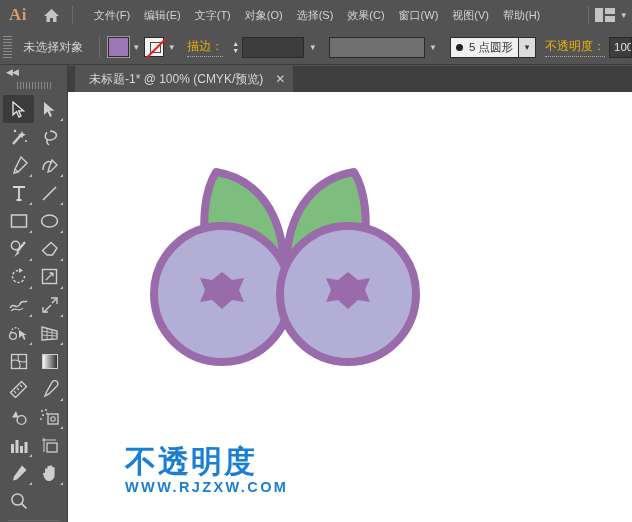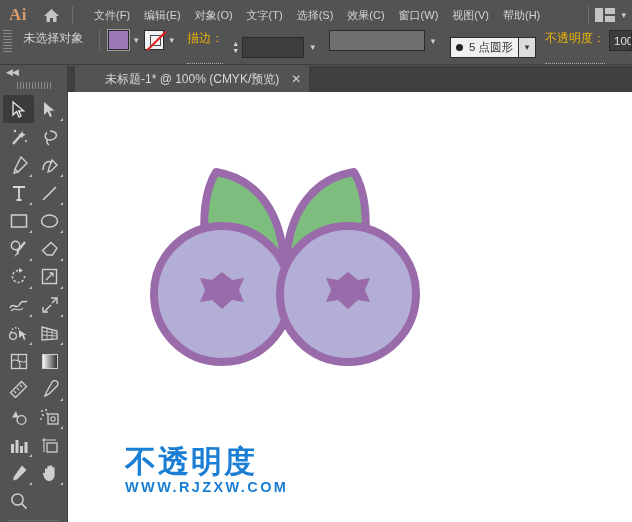--- a/index.html
+++ b/index.html
@@ -31,21 +31,21 @@
   }
   .ws-area { position: absolute; right: 6px; top: 0; height: 30px;
              display: flex; align-items: center; }
   .ws-icon { display: flex; align-items: center; }
   .ws-chevron { color: #cfcfcf; font-size: 9px; margin-left: 6px; }
 
   
   .controlbar {
     position: absolute; left: 0; top: 30px; width: 632px; height: 35px;
     background: #535353; border-bottom: 1px solid #3d3d3d;
-    display: flex; 
+    display: flex; align-items: center;
   }
   .grip {
     width: 10px; height: 22px; margin-left: 3px; margin-right: 5px;
     background: repeating-linear-gradient(to bottom,#8a8a8a 0 1px,transparent 1px 3px);
   }
   .ctl-label { color: #d2d2d2; font-size: 12px; white-space: nowrap; }
   .ctl-sep { width: 1px; height: 22px; background: #6a6a6a; margin: 0 8px; }
   .swatch-fill {
     width: 22px; height: 20px; background: #9d78b8;
     border: 1px solid #2b2b2b; outline: 1px solid #9a9a9a;
@@ -106,21 +106,21 @@
   }
 
   
   .tabbar {
     position: absolute; left: 68px; top: 66px; width: 564px; height: 26px;
     background: #3f3f3f;
   }
   .doc-tab {
     position: absolute; left: 7px; top: 0; height: 26px;
     background: #535353; display: flex; align-items: center;
-    padding: 0 8px 0 30px; gap: 12px;
+    padding: 0 8px 0 14px; gap: 12px;
   }
   .doc-tab-title { color: #d8d8d8; font-size: 12px; white-space: nowrap; }
   .tab-close { color: #cfcfcf; font-size: 12px; line-height: 1; }
 
   
   .toolbar {
     position: absolute; left: 0; top: 65px; width: 68px; height: 457px;
     background: #535353; border-right: 1px solid #3d3d3d;
   }
   .tb-collapse {
@@ -175,22 +175,22 @@
     <div class="ai-logo">Ai</div>
     <div class="home-icon">
       <svg width="17" height="15" viewBox="0 0 17 15">
         <path d="M8.5 1 L16 8 L13.5 8 L13.5 14 L10 14 L10 10 L7 10 L7 14 L3.5 14 L3.5 8 L1 8 Z" fill="#c4c4c4"></path>
       </svg>
     </div>
     <div class="vsep"></div>
     <div class="menu-items">
       <div class="menu-item">文件(F)</div>
       <div class="menu-item">编辑(E)</div>
+      <div class="menu-item">文字(T)</div>
       <div class="menu-item">对象(O)</div>
-      <div class="menu-item">文字(T)</div>
       <div class="menu-item">选择(S)</div>
       <div class="menu-item">效果(C)</div>
       <div class="menu-item">窗口(W)</div>
       <div class="menu-item">视图(V)</div>
       <div class="menu-item">帮助(H)</div>
     </div>
     <div class="ws-area">
       <div class="vsep"></div>
       <div class="ws-icon">
         <svg width="20" height="14" viewBox="0 0 20 14">

